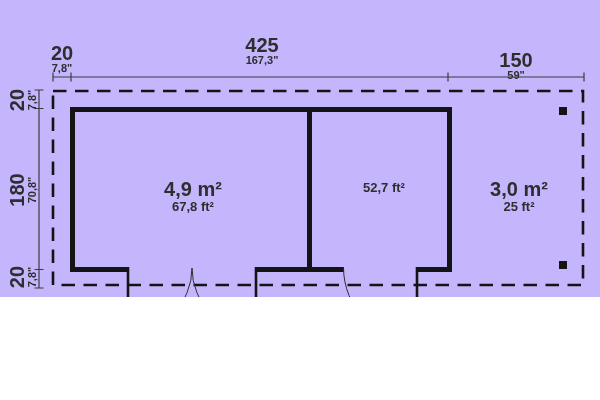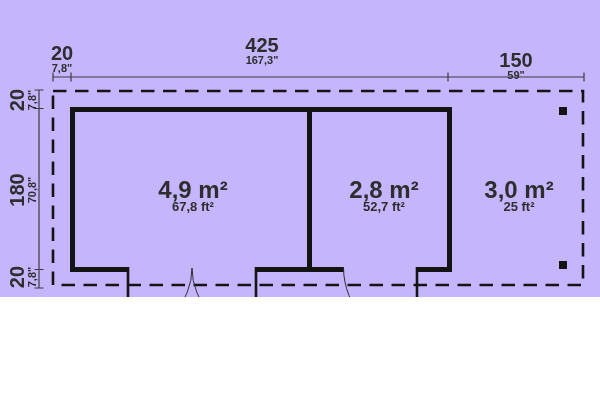--- a/index.html
+++ b/index.html
@@ -13,21 +13,21 @@
     overflow: hidden;
     font-weight: bold;
   }
   .canvas svg { position: absolute; left: 0; top: 0; }
   .label { position: absolute; text-align: center; white-space: nowrap; }
   .hlabel { transform: translate(-50%, 0); }
   .vlabel { transform: translate(-50%, -50%) rotate(-90deg); }
   .roomlabel { transform: translate(-50%, 0); }
   .num  { font-size: 20px; line-height: 19px; letter-spacing: 0px; }
   .inch { font-size: 11px; line-height: 11px; }
-  .m2   { font-size: 24px; line-height: 19px; }
+  .m2   { font-size: 20px; line-height: 19px; }
   .ft2  { font-size: 13px; line-height: 15px; }
 </style>
 </head>
 <body>
 
 <div class="canvas">
 
   <svg width="600" height="400" viewBox="0 0 600 400">
 
     <rect x="53" y="91" width="530" height="194" fill="none" stroke="#141414" stroke-width="2.6" stroke-dasharray="13.5 8.5"></rect>
@@ -89,21 +89,20 @@
   <div class="label vlabel" style="left:23px; top:277px;">
     <div class="num">20</div>
     <div class="inch">7,8"</div>
   </div>
 
   <div class="label roomlabel" style="left:193px; top:180px;">
     <div class="m2">4,9 m²</div>
     <div class="ft2">67,8 ft²</div>
   </div>
   <div class="label roomlabel" style="left:384px; top:180px;">
-    <div class="m2">2,8 m²</div>
     <div class="ft2">52,7 ft²</div>
   </div>
   <div class="label roomlabel" style="left:519px; top:180px;">
     <div class="m2">3,0 m²</div>
     <div class="ft2">25 ft²</div>
   </div>
 
 </div>
 
 </body></html>

